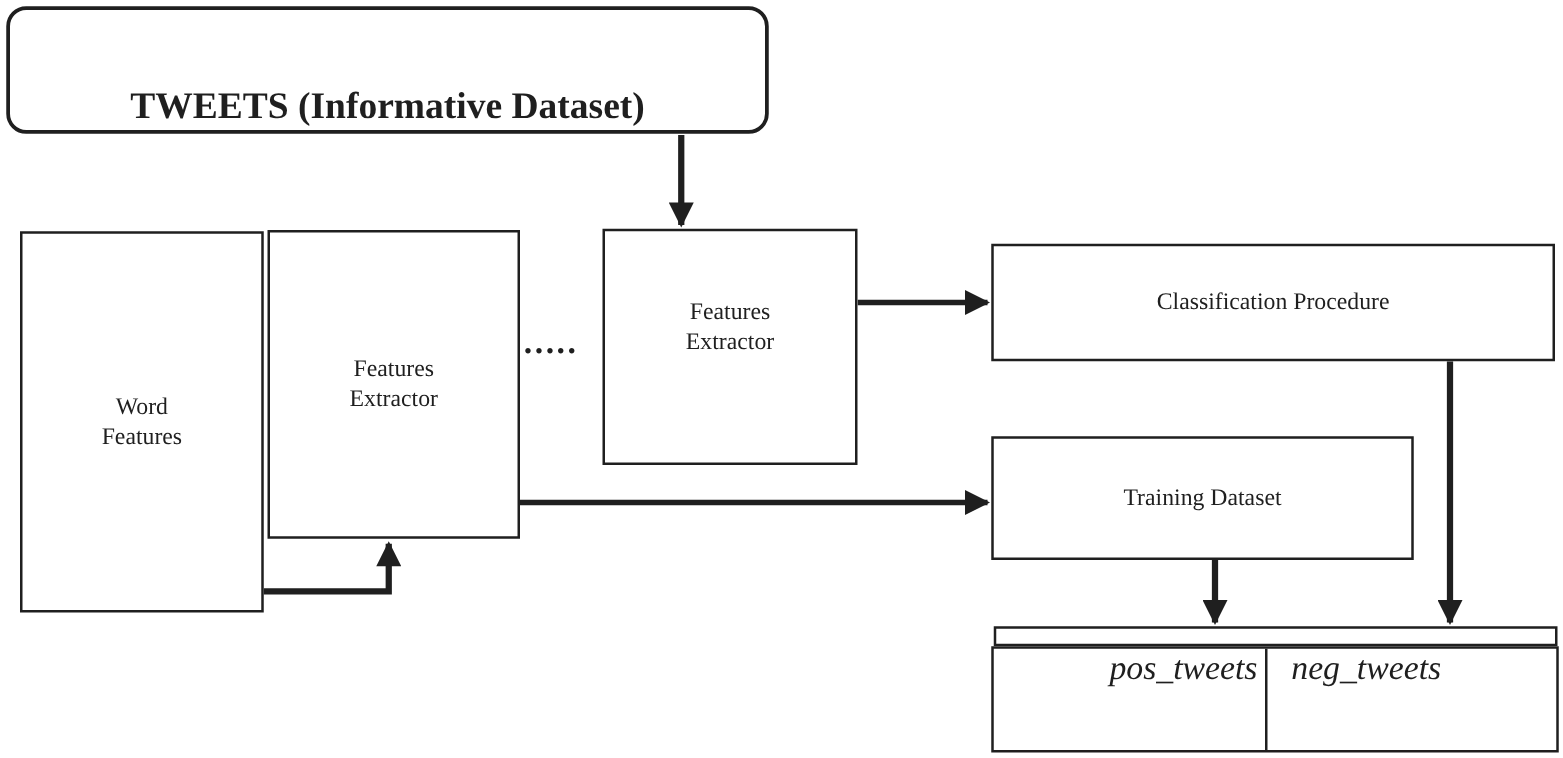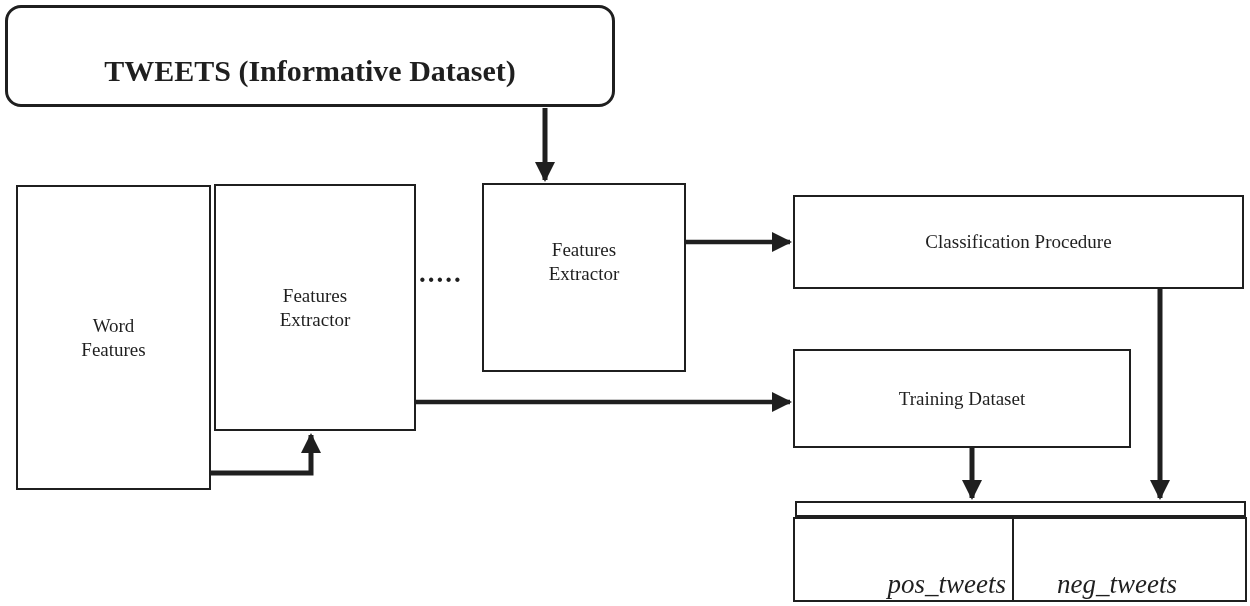--- a/index.html
+++ b/index.html
@@ -27,21 +27,21 @@
     align-items: center;
     justify-content: center;
     font-size: 19px;
     line-height: 1.22;
     text-align: center;
   }
   .node-tweets {
     left: 5px; top: 5px; width: 610px; height: 102px;
     border-width: 3px;
     border-radius: 16px;
-    justify-content: center;
+    justify-content: flex-end;
     padding-top: 30px;
     font-weight: bold;
     font-size: 30px;
   }
   .node-word-features { left: 16px;  top: 185px; width: 195px; height: 305px; }
   .node-fe-left       { left: 214px; top: 184px; width: 202px; height: 247px; }
   .node-fe-right      { left: 482px; top: 183px; width: 204px; height: 189px; padding-bottom: 32px; }
   .node-classification{ left: 793px; top: 195px; width: 451px; height: 94px; }
   .node-training      { left: 793px; top: 349px; width: 338px; height: 99px; }
   .dots {
@@ -68,33 +68,32 @@
     box-sizing: border-box;
     border: 2px solid #1f1f1f;
     background: #ffffff;
     display: flex;
     font-style: italic;
     font-size: 27px;
   }
   .cell {
     box-sizing: border-box;
     display: flex;
-    align-items: flex-end;
+    align-items: flex-start;
   }
   .cell-pos {
     width: 219px;
     border-right: 2px solid #1f1f1f;
     justify-content: flex-end;
     padding-right: 6px;
   }
   .cell-neg {
     flex: 1;
     justify-content: flex-start;
     padding-left: 19px;
-    margin-left: 24px;
   }
 </style>
 </head>
 <body>
 
 <div class="stage">
 
   <svg class="arrows" viewBox="0 0 1250 606" xmlns="http://www.w3.org/2000/svg">
     <defs>
       <marker id="ah" markerUnits="userSpaceOnUse" markerWidth="24" markerHeight="20" viewBox="0 0 10 10" refX="9" refY="5" orient="auto">

